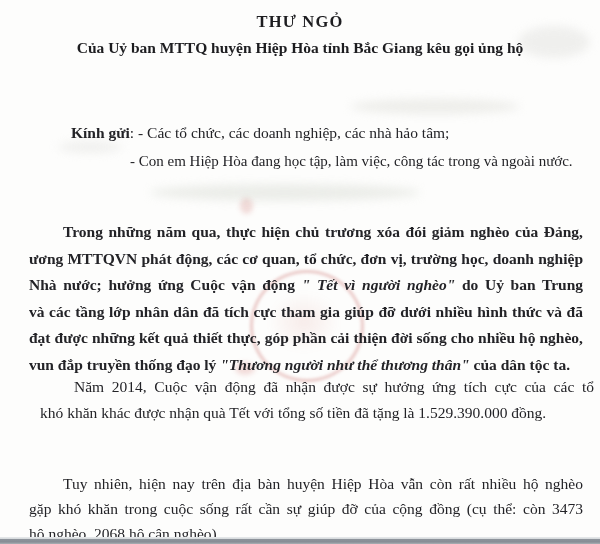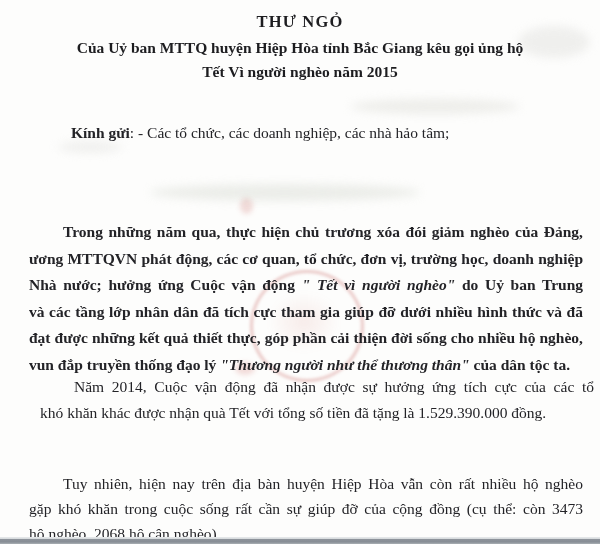--- a/index.html
+++ b/index.html
@@ -69,23 +69,23 @@
   <div class="blob g3"></div>
   <div class="blob g4"></div>
 
   <div class="stamp-ring"></div>
   <div class="stamp-smudge"></div>
   <div class="red-dot r1"></div>
   <div class="red-dot r2"></div>
 
   <div class="tline" id="title1">THƯ NGỎ</div>
   <div class="tline" id="title2">Của Uỷ ban MTTQ huyện Hiệp Hòa tỉnh Bắc Giang kêu gọi ủng hộ</div>
-  <div class="tline" id="title3">Tết Vì người nghèo năm 2015</div>
 
   <div class="sal" id="sal1"><span class="bold">Kính gửi</span><span>: - Các tổ chức, các doanh nghiệp, các nhà hảo tâm;</span></div>
+  <div class="sal" id="sal2">- Con em Hiệp Hòa đang học tập, làm việc, công tác trong và ngoài nước.</div>
 
   <div class="para" id="para0">
     <div class="line jline first"><span>Trong những năm qua, thực hiện chủ trương xóa đói giảm nghèo của Đảng,</span></div>
     <div class="line jline"><span>ương MTTQVN phát động, các cơ quan, tổ chức, đơn vị, trường học, doanh nghiệp</span></div>
     <div class="line jline"><span>Nhà nước;  hưởng ứng Cuộc vận động </span><span class="it">" Tết vì người nghèo"</span><span> do Uỷ ban Trung</span></div>
     <div class="line jline"><span>và các tầng lớp nhân dân đã tích cực tham gia giúp đỡ dưới nhiều hình thức và đã</span></div>
     <div class="line jline"><span>đạt được những kết quả thiết thực, góp phần cải thiện đời sống cho nhiều hộ nghèo,</span></div>
     <div class="line lline"><span>vun đắp truyền thống đạo lý </span><span class="it">"Thương người như thể thương thân"</span><span> của dân tộc ta.</span></div>
   </div>
 

